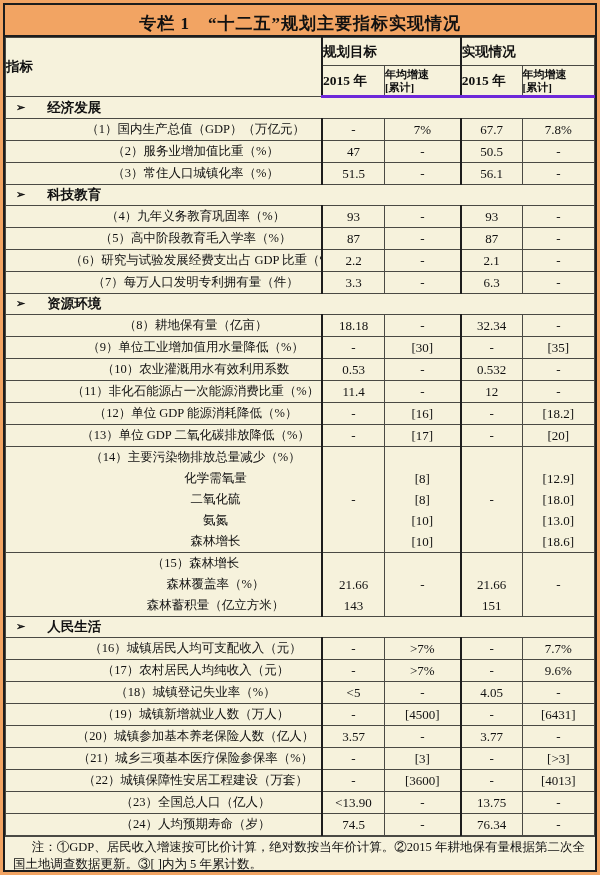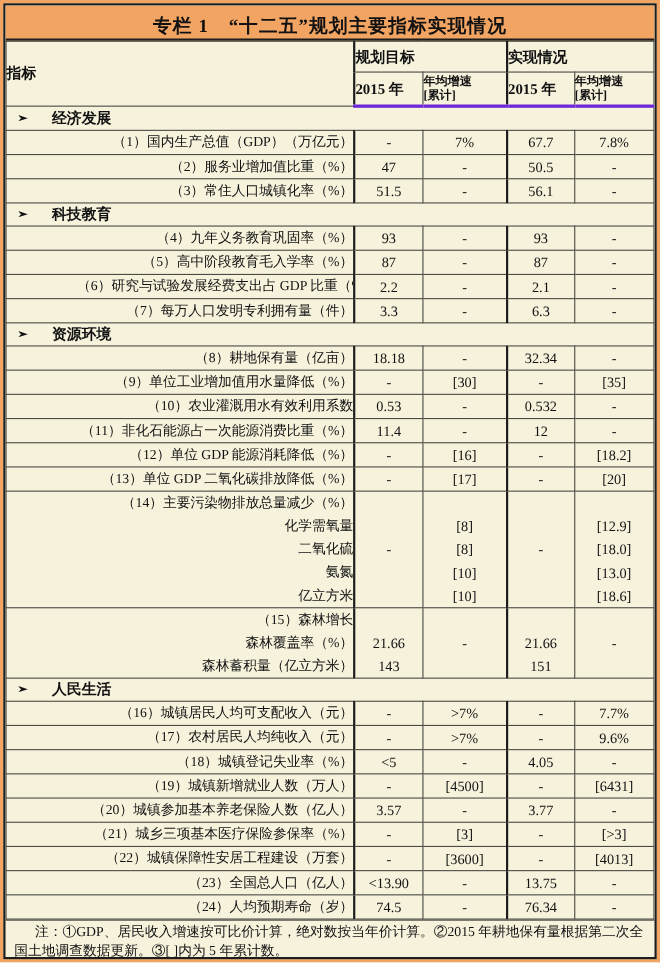--- a/index.html
+++ b/index.html
@@ -27,21 +27,21 @@
   thead th { font-weight:bold; text-align:left; font-size:13.5px; }
   .th-r1 th { height:27px; }
   .th-r2 th { height:29px; }
   thead tr:last-child th { border-bottom:3px solid #6d28d9; }
   .th-growth div { font-size:11px; line-height:13px; font-weight:bold; }
   .b-thick-l { border-left:2px solid #1d1d1d !important; }
   .section-row td { height:20px; font-weight:bold; font-size:13.5px; vertical-align:middle; }
   .section-row .bullet { margin-left:10px; font-size:11px; display:inline-block; transform:translateY(-1px); }
   .section-row .sec-name { margin-left:22px; }
   .line { height:21px; line-height:21px; font-size:13px; white-space:nowrap; overflow:hidden; }
-  .c-ind .line { font-size:12.5px; padding-left:26px; text-align:right;margin-left:38px; }
+  .c-ind .line { font-size:12.5px; padding-left:26px; text-align:center;margin-left:38px; }
   .c-ind .line.sub { padding-left:66px; }
   .c-val { text-align:center; vertical-align:middle; }
   .notes {
     flex:1 1 auto; border-top:1px solid #4a4a44;
     font-size:12.5px; line-height:17px; padding:2px 8px 0 8px;
     text-indent:1.5em; text-align:left;
   }
 </style>
 </head>
 <body>
@@ -310,21 +310,21 @@
             <td class="c-val">
               <div class="line">[20]</div>
             </td>
           </tr>
           <tr>
             <td class="c-ind">
               <div class="line">（14）主要污染物排放总量减少（%）</div>
               <div class="line sub">化学需氧量</div>
               <div class="line sub">二氧化硫</div>
               <div class="line sub">氨氮</div>
-              <div class="line sub">亿立方米</div>
+              <div class="line sub">森林增长</div>
             </td>
             <td class="c-val b-thick-l">
               <div class="line">&nbsp;</div>
               <div class="line">&nbsp;</div>
               <div class="line">-</div>
               <div class="line">&nbsp;</div>
               <div class="line">&nbsp;</div>
             </td>
             <td class="c-val">
               <div class="line">&nbsp;</div>

